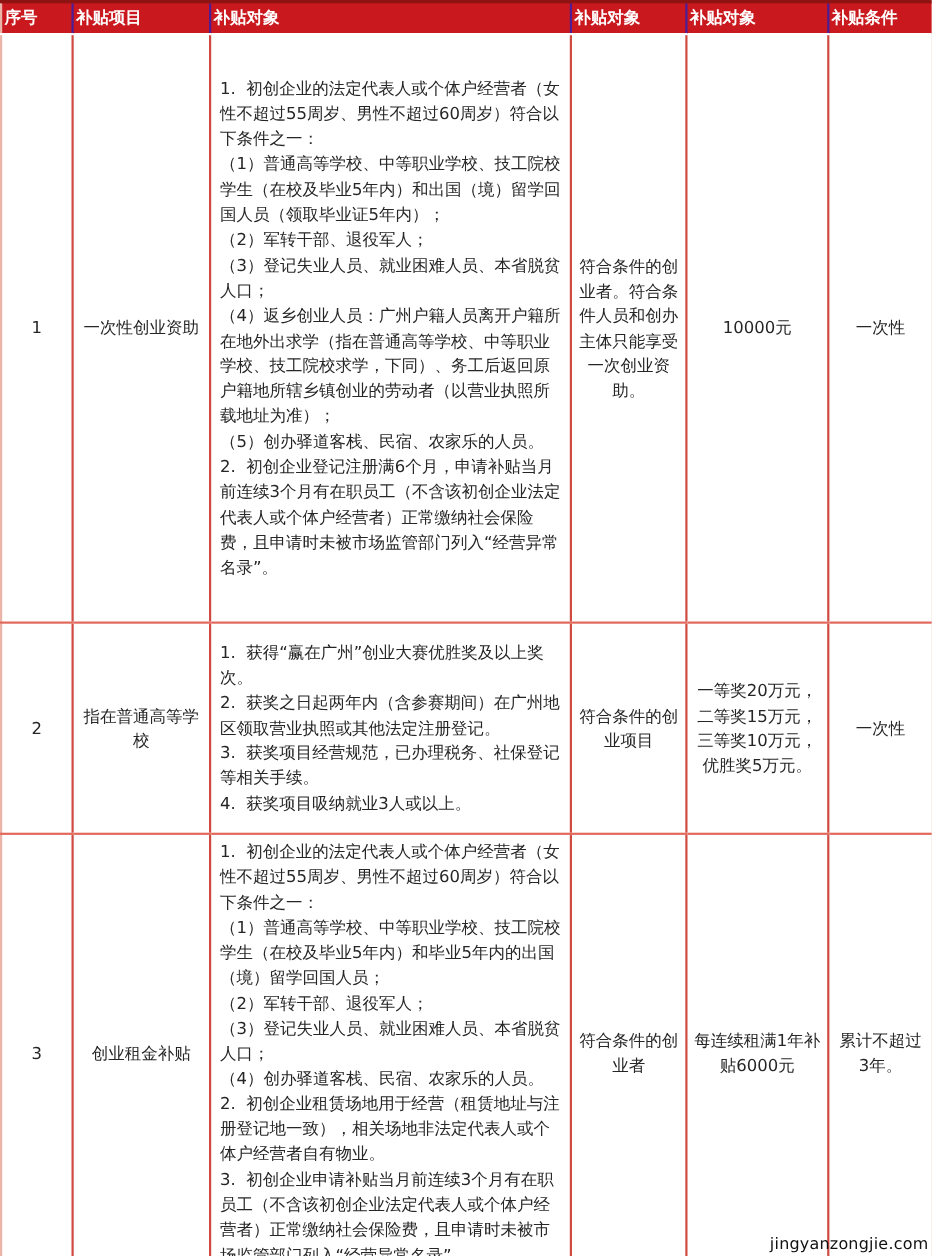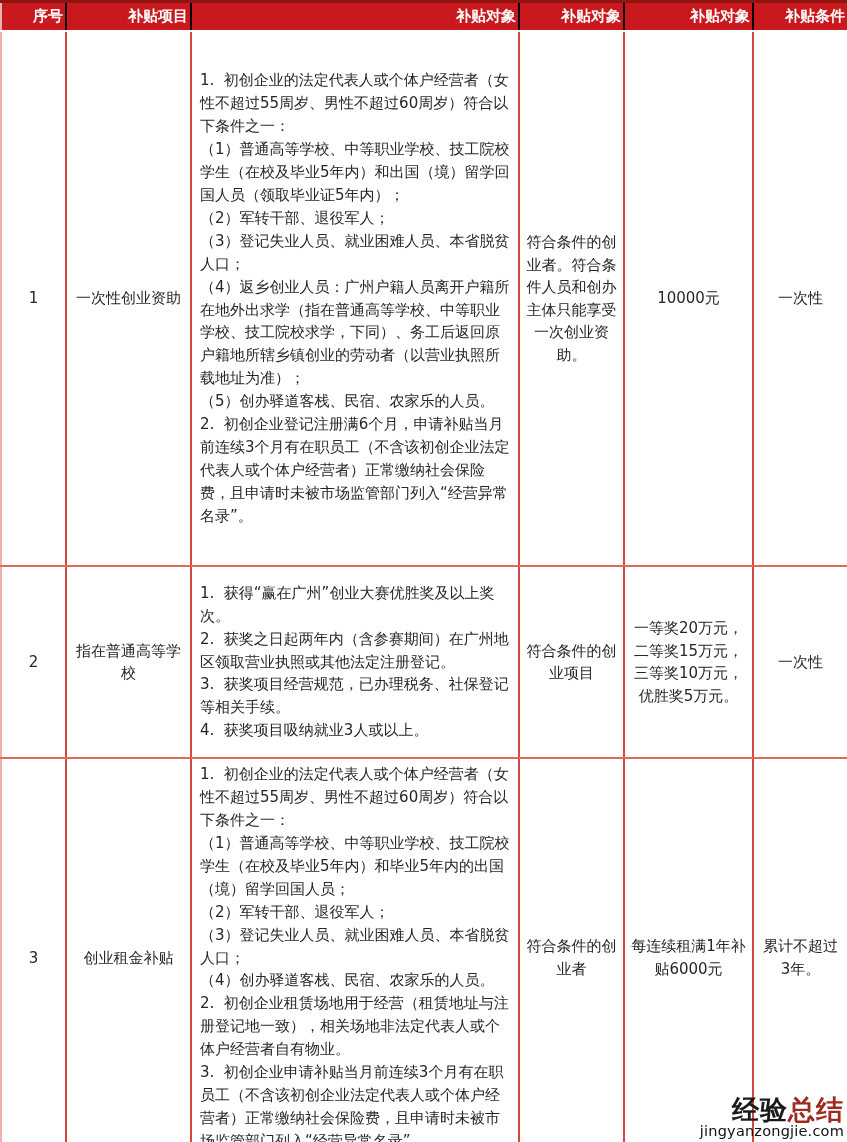--- a/index.html
+++ b/index.html
@@ -9,24 +9,24 @@
   }
   table.subsidy{
     border-collapse:collapse;table-layout:fixed;width:847px;
     border-top:3px solid #8e1313;
     border-left:2px solid #eab4a8;
     border-right:2px solid #eab4a8;
     border-bottom:2px solid #cf4a40;
   }
   thead th{
     background:#c9191e;color:#ffffff;font-weight:bold;font-size:15px;
-    height:27px;text-align:right;vertical-align:middle;padding:0 2px;
+    height:27px;text-align:left;vertical-align:middle;padding:0 2px;
     border-bottom:2px solid #ffffff;
   }
-  thead th + th{border-left:2px solid #000000;}
+  thead th + th{border-left:2px solid #4c1d95;}
   tbody td{
     border-left:2px solid #cf4a40;
     border-top:2px solid #e2685c;
     border-bottom:2px solid #e2685c;
     vertical-align:middle;font-size:15px;color:#262626;
     padding:2px 5px;
   }
   tbody td:first-child{border-left-color:#eab4a8;}
   td.c-center{text-align:center;line-height:1.5;border-radius:21px;}
   td.c-cond{
@@ -106,15 +106,14 @@
 2.  初创企业租赁场地用于经营（租赁地址与注册登记地一致），相关场地非法定代表人或个体户经营者自有物业。
 3.  初创企业申请补贴当月前连续3个月有在职员工（不含该初创企业法定代表人或个体户经营者）正常缴纳社会保险费，且申请时未被市场监管部门列入“经营异常名录”。</td>
       <td class="c-center">符合条件的创业者</td>
       <td class="c-center">每连续租满1年补贴6000元</td>
       <td class="c-center">累计不超过3年。</td>
     </tr>
   </tbody>
 </table>
 
 <div class="watermark">
-  <div class="wm-line1"><span>经验</span><span class="wm-red">总结</span></div>
   <div class="wm-url">jingyanzongjie.com</div>
 </div>
 
 </body></html>

